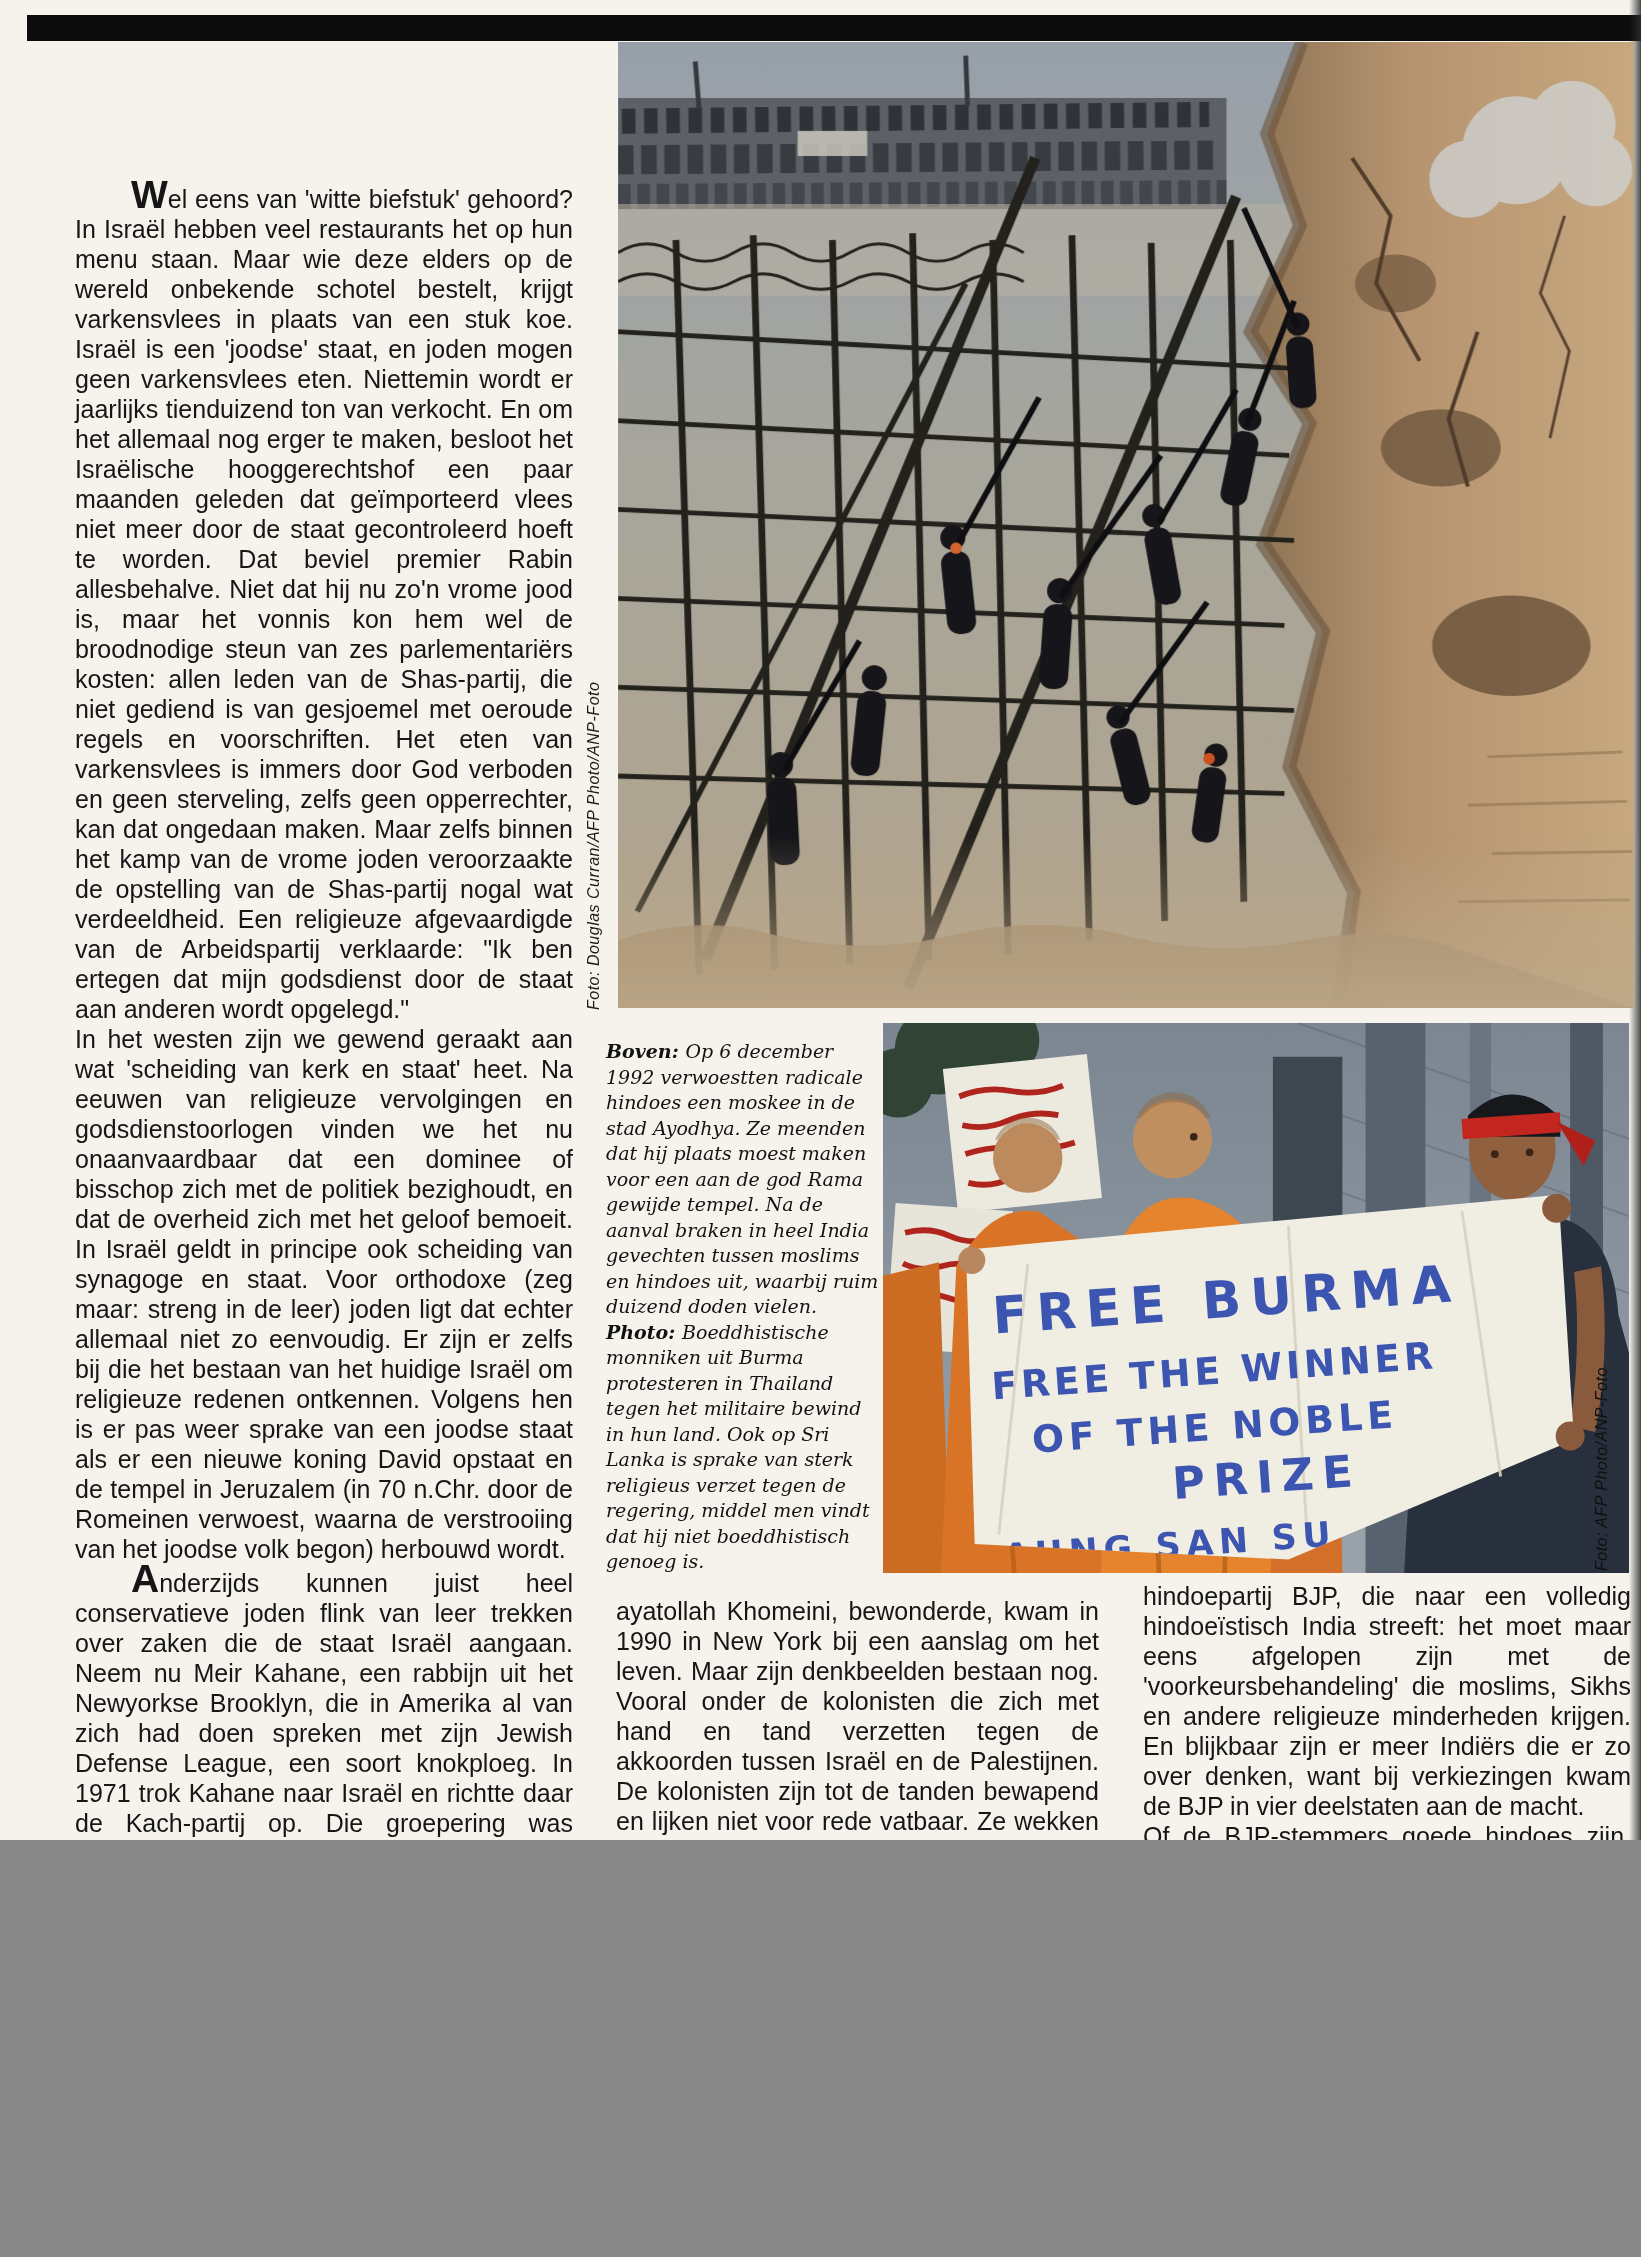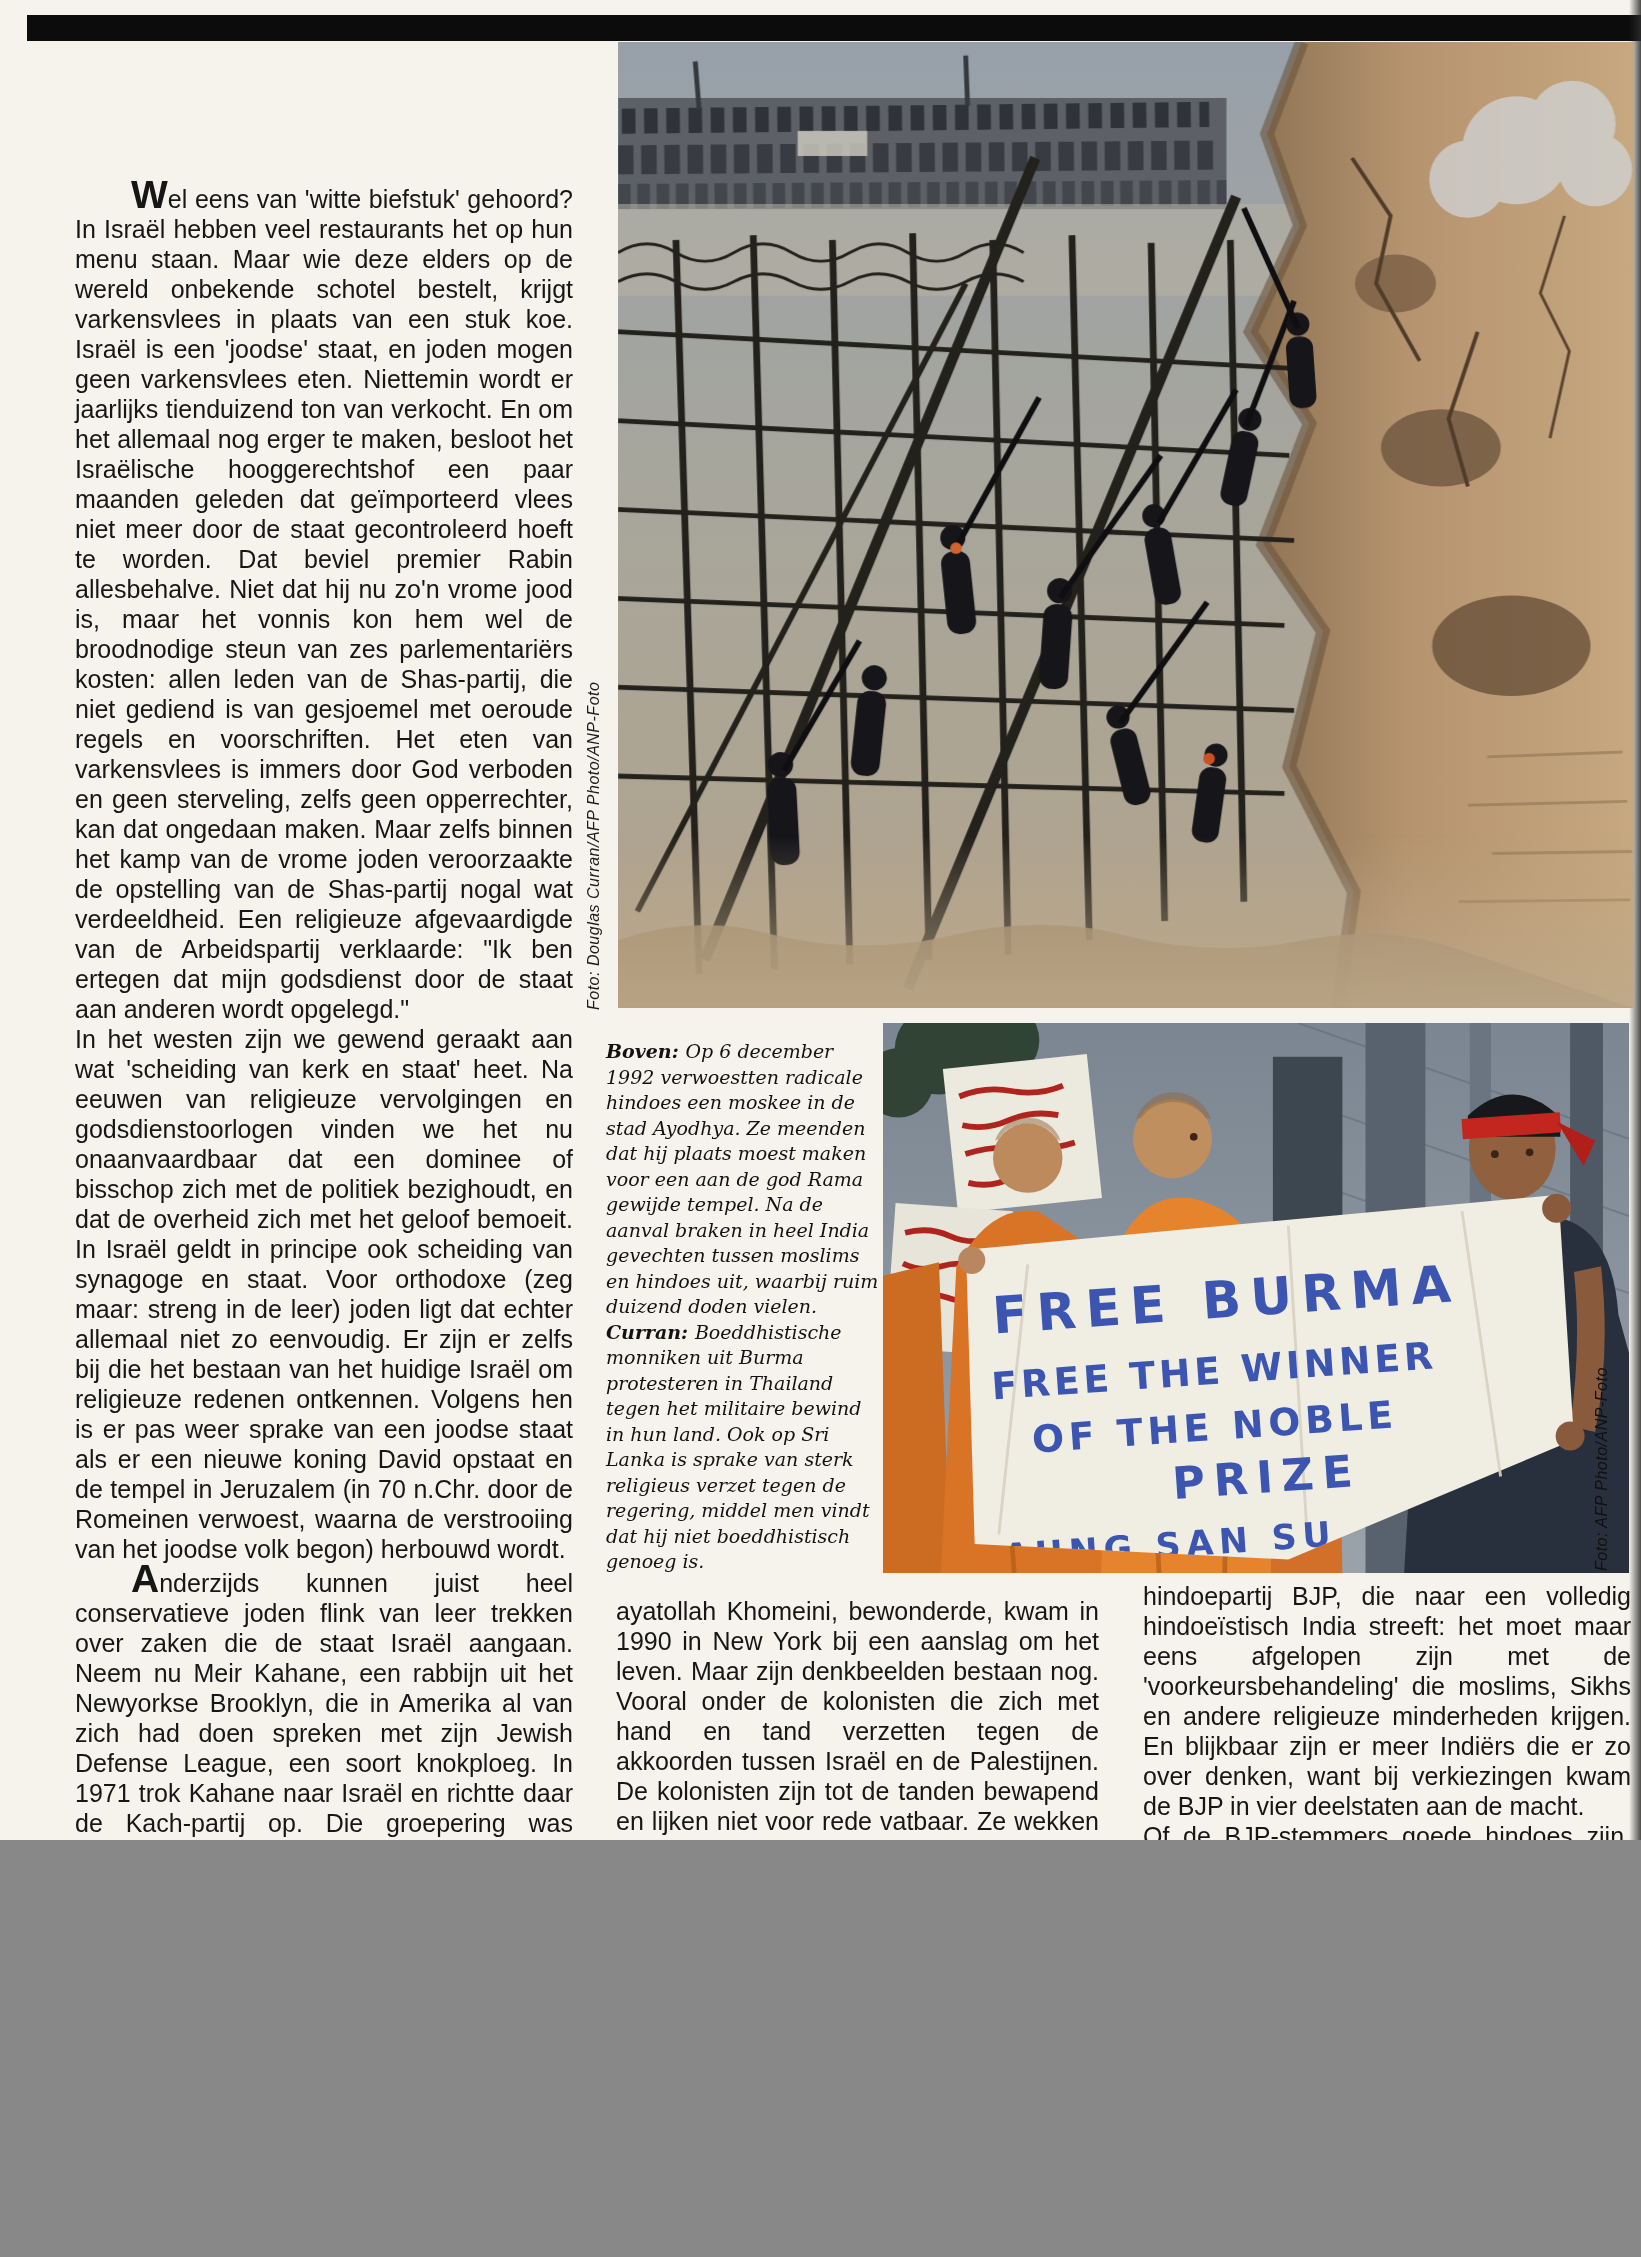--- a/index.html
+++ b/index.html
@@ -185,21 +185,21 @@
 
   <div class="vcredit vcredit-top">
     <span>Foto: Douglas Curran/AFP Photo/ANP-Foto</span>
   </div>
 
   <div class="caption-block">
     <p>
       <span class="cap-lead">Boven:</span><span>Op 6 december 1992 verwoestten radicale hindoes een moskee in de stad Ayodhya. Ze meenden dat hij plaats moest maken voor een aan de god Rama gewijde tempel. Na de aanval braken in heel India gevechten tussen moslims en hindoes uit, waarbij ruim duizend doden vielen.</span>
     </p>
     <p>
-      <span class="cap-lead">Curran:</span><span>Boeddhistische monniken uit Burma protesteren in Thailand tegen het militaire bewind in hun land. Ook op Sri Lanka is sprake van sterk religieus verzet tegen de regering, middel men vindt dat hij niet boeddhistisch genoeg is.</span>
+      <span class="cap-lead">Photo:</span><span>Boeddhistische monniken uit Burma protesteren in Thailand tegen het militaire bewind in hun land. Ook op Sri Lanka is sprake van sterk religieus verzet tegen de regering, middel men vindt dat hij niet boeddhistisch genoeg is.</span>
     </p>
   </div>
 
   <svg class="photo photo-monks" viewBox="0 0 773 570" preserveAspectRatio="none" aria-hidden="true">
     <defs>
       <linearGradient id="g-mbg" x1="0" y1="0" x2="0" y2="1">
         <stop offset="0" stop-color="#7b8692"></stop>
         <stop offset="1" stop-color="#9aa2aa"></stop>
       </linearGradient>
       <clipPath id="clip-banner">

